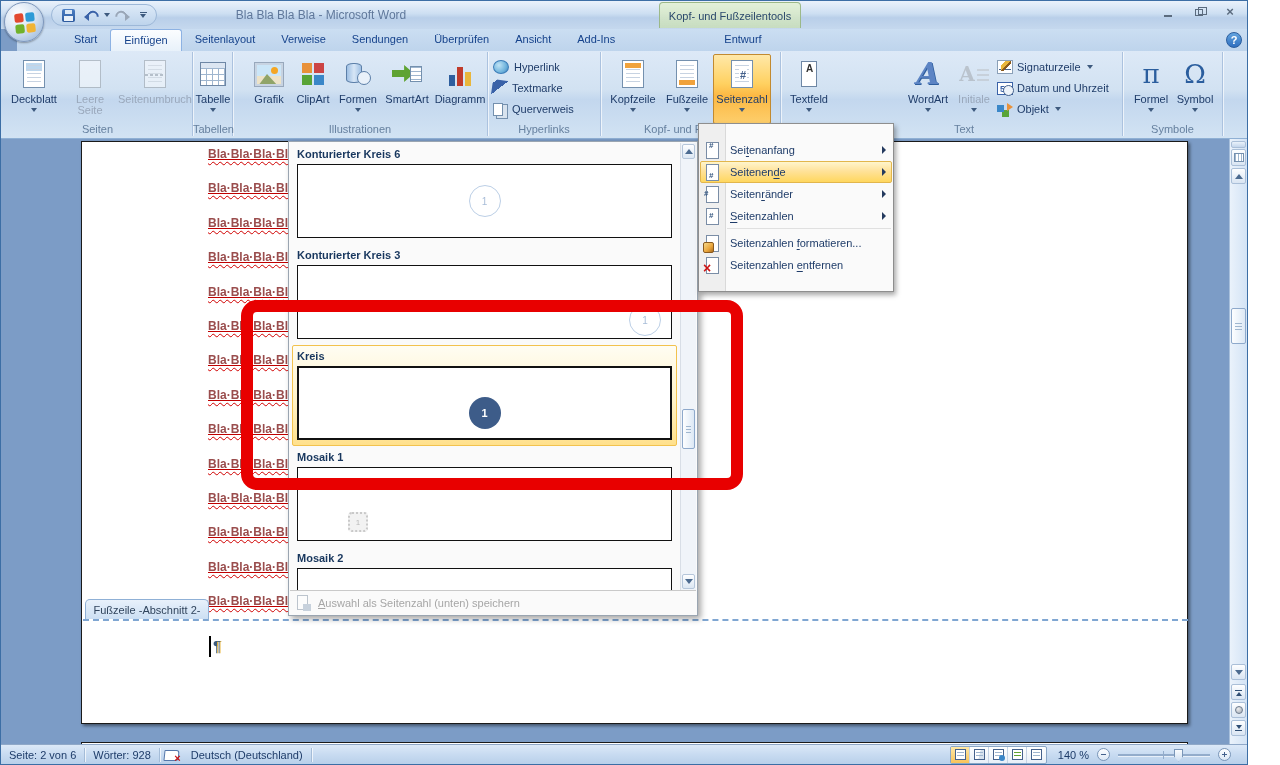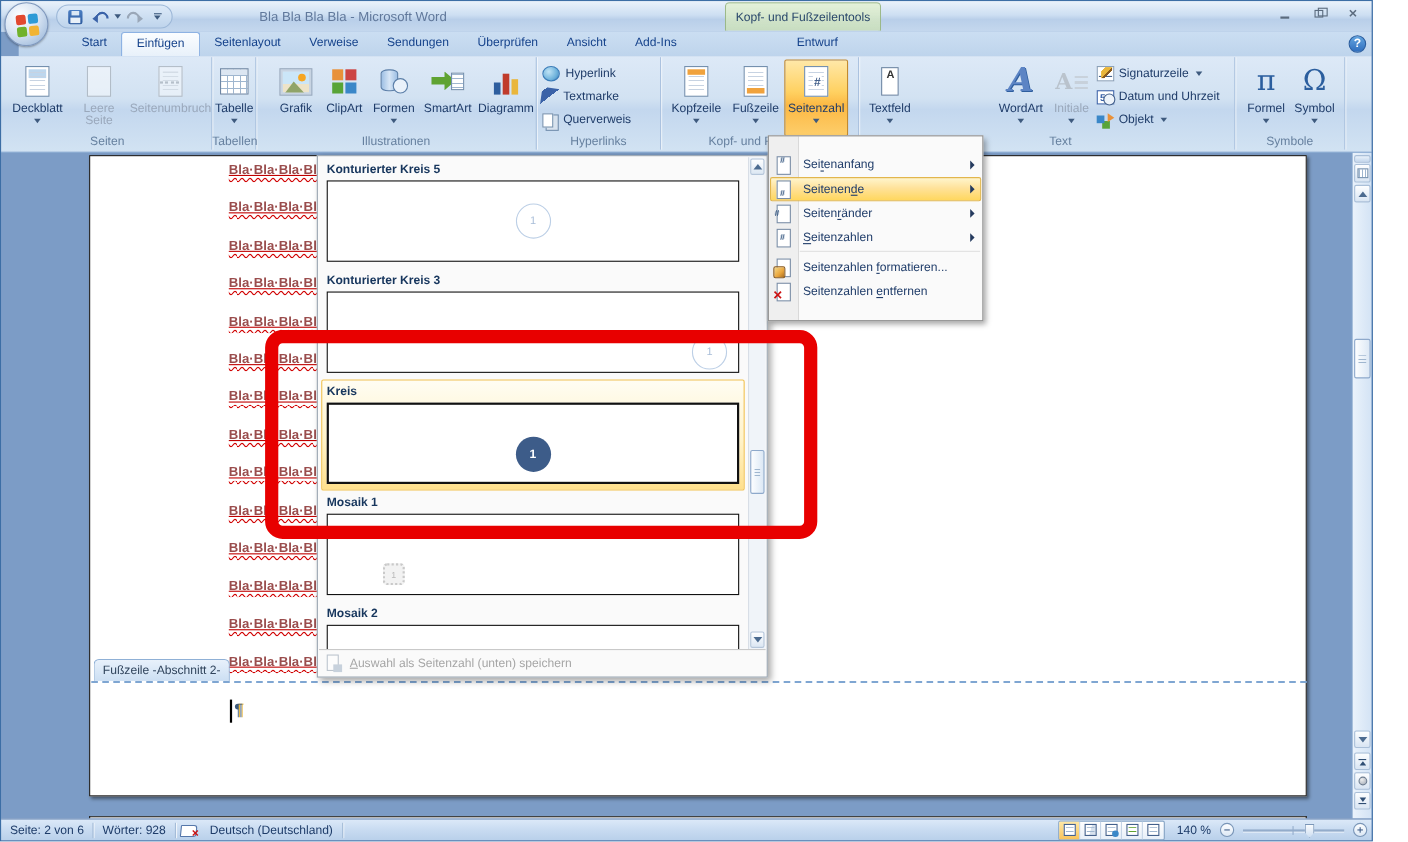--- a/index.html
+++ b/index.html
@@ -223,21 +223,21 @@
 
   
   .statusbar { position:absolute; left:0; right:0; bottom:0; height:20px;
     background:linear-gradient(#DCE9F8,#C8DBF1 50%,#B9D0EA); border-top:1px solid #8FA8C8;
     display:flex; align-items:center; color:#1E3C69; }
   .sseg { padding:0 8px; white-space:nowrap; }
   .ssep { width:1px; height:14px; background:#A4BCD8; box-shadow:1px 0 0 rgba(255,255,255,.7); }
   .icon-proof { width:15px; height:12px; position:relative; margin:0 4px; }
   .icon-proof::before { content:""; position:absolute; left:0; top:1px; width:13px; height:9px; background:#fff; border:1px solid #5577AA; border-radius:1px 3px 3px 1px; transform:skewX(-6deg); }
   .icon-proof::after { content:"×"; position:absolute; right:-2px; bottom:-3px; color:#CC1111; font-weight:bold; font-size:11px; }
-  .sright { margin-left:auto; display:flex; align-items:center; gap:8px; padding-right:4px; }
+  .sright { margin-left:auto; display:flex; align-items:center; gap:8px; padding-right:16px; }
   .views { display:flex; border:1px solid #89A6C6; background:linear-gradient(#FFFFFF,#E7EFF8); border-radius:2px; }
   .vb { width:19px; height:16px; display:flex; align-items:center; justify-content:center; border-right:1px solid #C5D4E6; }
   .vb:last-child { border-right:none; }
   .vb.active { background:linear-gradient(#FFE8A6,#F8C35A); }
   .vbi { width:11px; height:11px; border:1px solid #44618C; background:#fff; position:relative; }
   .vbi::after { content:""; position:absolute; left:1px; right:1px; top:2px; bottom:1px;
     background:repeating-linear-gradient(180deg,#9FB6CF 0 1px, transparent 1px 3px); }
   .vbi.book { border:none; background:linear-gradient(105deg,#fff 48%, #D7E2EE 52%); border:1px solid #44618C; }
   .vbi.web::before { content:""; position:absolute; right:-2px; bottom:-2px; width:6px; height:6px; border-radius:50%; background:#3A87C8; z-index:1; }
   .vbi.outline::after { background:repeating-linear-gradient(180deg,#5FA332 0 1px, transparent 1px 3px); }
@@ -556,21 +556,21 @@
             <i></i>
           </span>
           <span class="lbl">Seitenzahlen <u>e</u>ntfernen</span>
         </div>
       </div>
   </div>
 
   <div class="gallery">
     <div class="gal-items" id="galitems">
         <div class="gitem">
-          <div class="glabel">Konturierter Kreis 5</div>
+          <div class="glabel">Konturierter Kreis 6</div>
           <div class="gbox">
             <span class="circ outline pos-center">1</span>
           </div>
         </div>
         <div class="gitem">
           <div class="glabel">Konturierter Kreis 3</div>
           <div class="gbox">
             <span class="circ outline pos-right">1</span>
           </div>
         </div>

